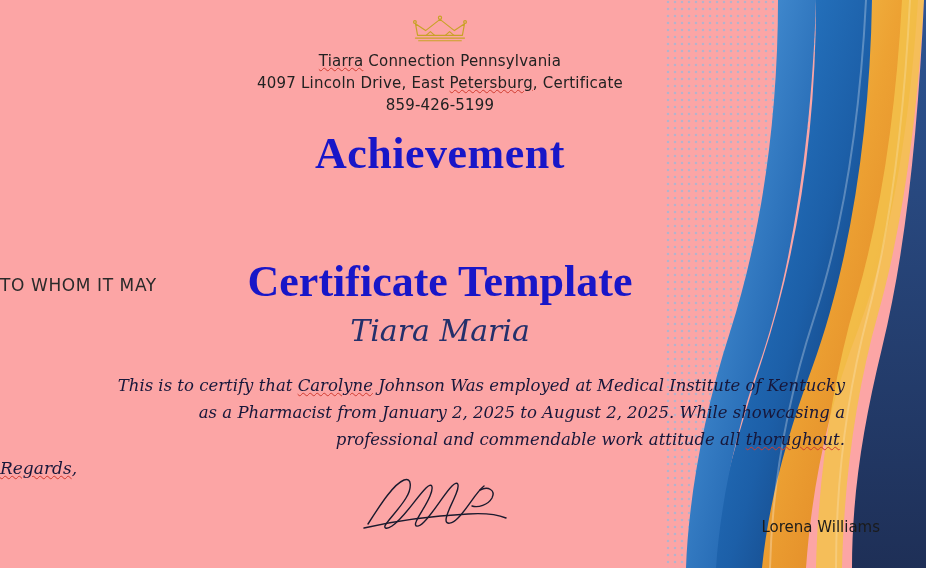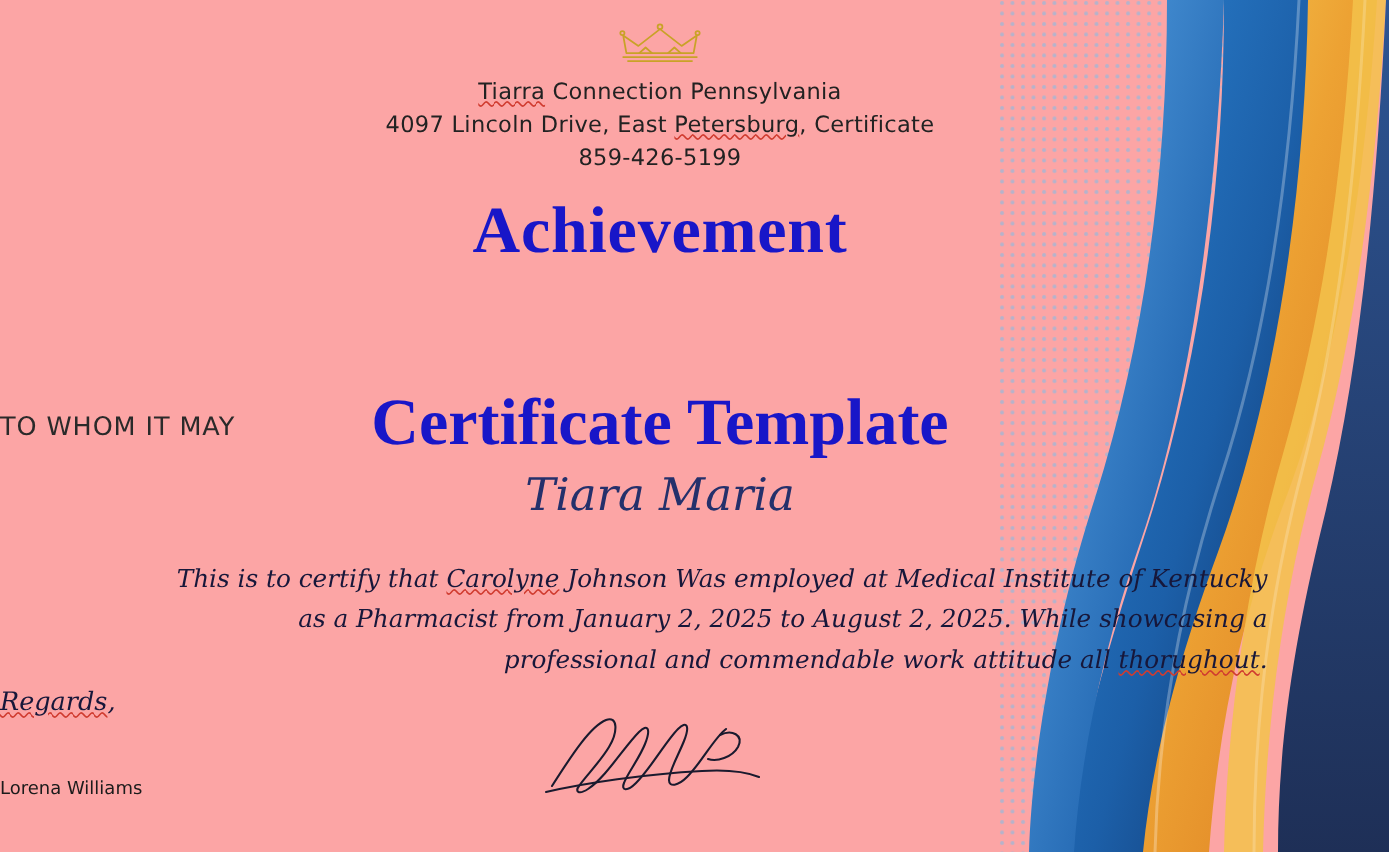--- a/index.html
+++ b/index.html
@@ -154,23 +154,23 @@
     top: 472px;
     left: 0;
     width: 880px;
     text-align: center;
   }
   .signer {
     position: absolute;
     top: 518px;
     left: 0;
     width: 880px;
-    text-align: left;
-    font-family: "DejaVu Sans", sans-serif;
-    font-size: 12px;
+    text-align: right;
+    font-family: "DejaVu Sans", sans-serif;
+    font-size: 15px;
     color: #1b1b1b;
   }
 </style>
 </head>
 <body>
 
 <div class="certificate">
 
   <div class="art">
     <svg width="260" height="568" viewBox="0 0 260 568" xmlns="http://www.w3.org/2000/svg" aria-hidden="true">

